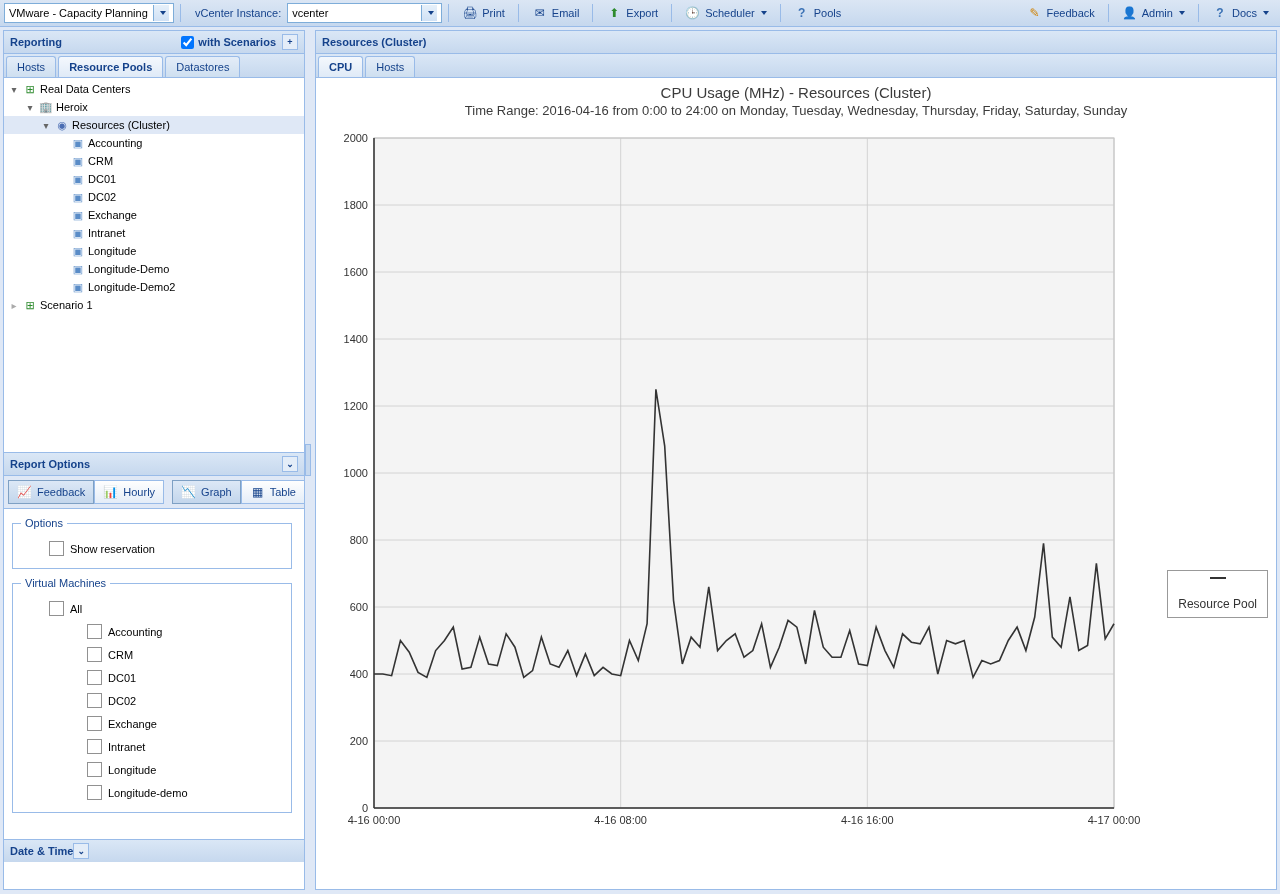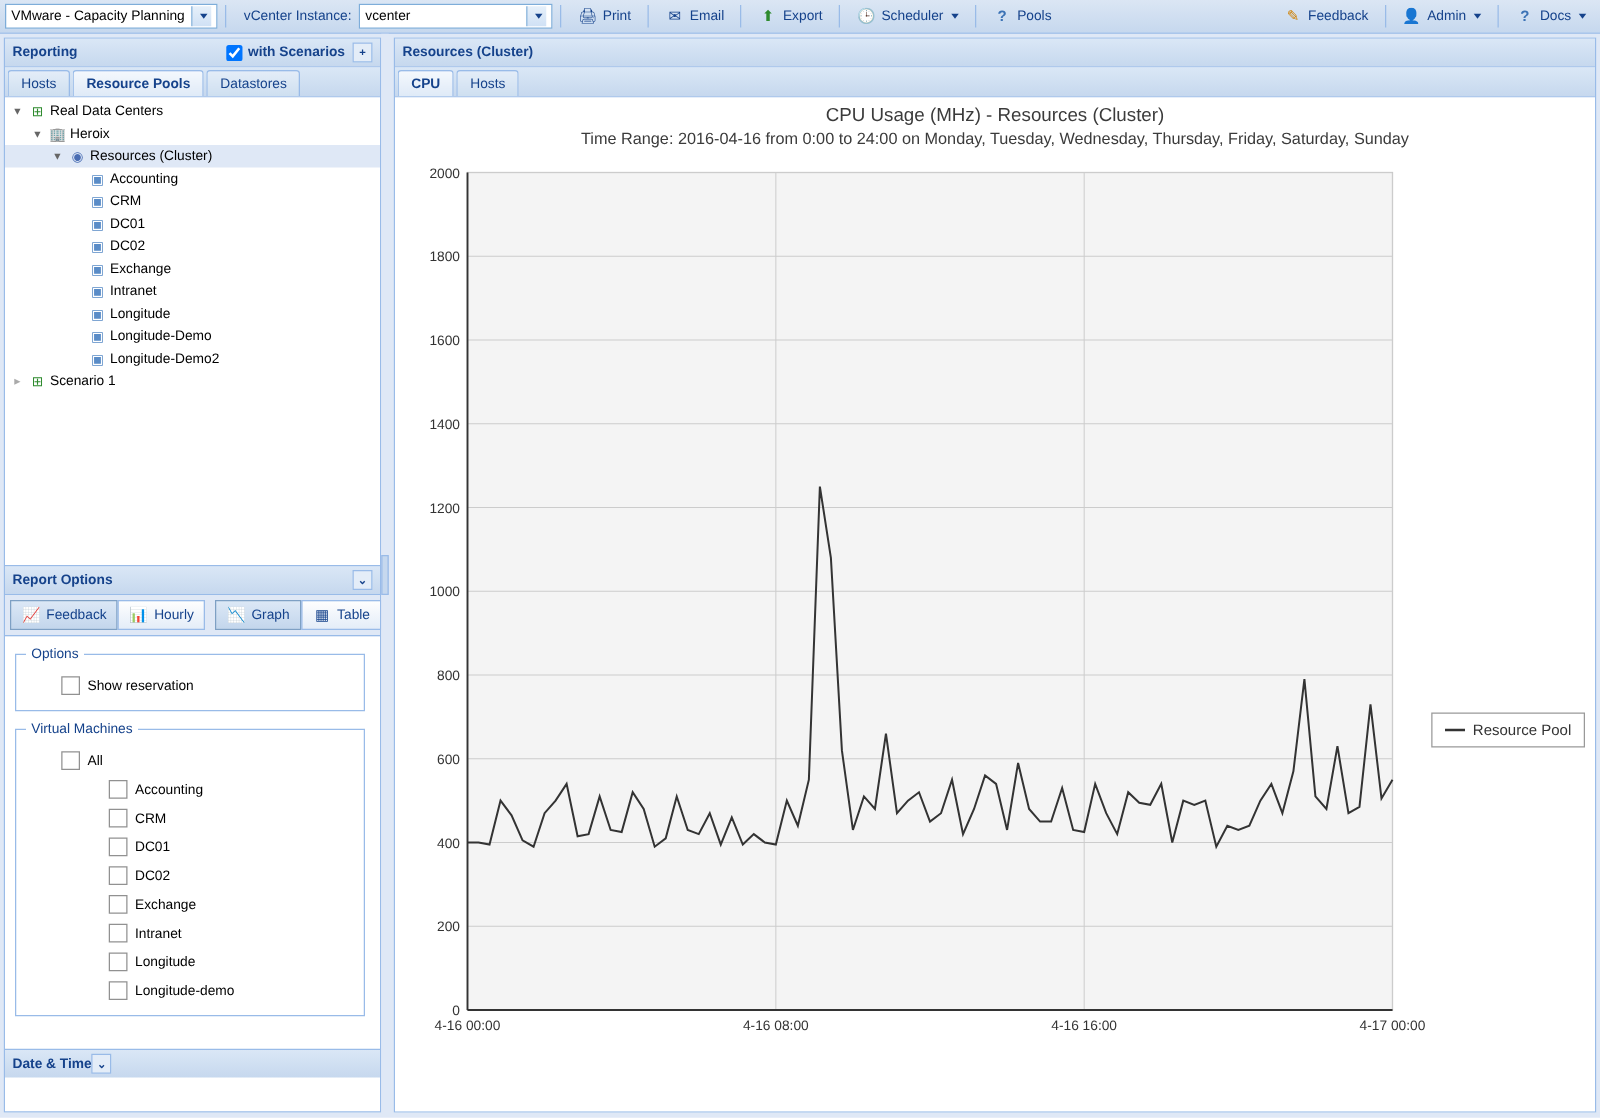--- a/index.html
+++ b/index.html
@@ -42,21 +42,21 @@
 .scroll-wrap{height:330px;overflow-y:scroll;padding-right:4px;}
 .section-collapsed{background:linear-gradient(#dae7f6,#c6d8ee);border-top:1px solid #99bbe8;height:22px;display:flex;align-items:center;padding:0 6px;font-weight:bold;color:#15428b;}
 .right{flex:1;margin:3px 3px 3px 4px;border:1px solid #99bbe8;background:#fff;display:flex;flex-direction:column;position:relative;}
 .splitter{width:6px;background:#dfe8f6;display:flex;align-items:center;justify-content:center;}
 .split-handle{width:5px;height:30px;background:#c6d8ee;border:1px solid #99bbe8;}
 .chart-area{flex:1;position:relative;background:#fff;padding-top:6px;}
 .chart-title{text-align:center;color:#3b3b3b;font-family:Arial,sans-serif;}
 .chart-title .t1{font-size:15px;}
 .chart-title .t2{font-size:13px;margin-top:2px;}
 svg text{font-family:Arial,sans-serif;font-size:11px;fill:#333;}
-.legend-box{position:absolute;right:8px;top:492px;border:1px solid #999;background:#fff;padding:6px 10px;display:flex;align-items:center;gap:6px;color:#333;font-size:12px;}
+.legend-box{position:absolute;right:8px;top:492px;border:1px solid #999;background:#fff;padding:6px 10px;display:flex;align-items:center;gap:18px;color:#333;font-size:12px;flex-direction:column;}
 .legend-line{width:16px;height:2px;background:#333;}
 .collapse-btn{width:14px;height:14px;border:1px solid #99bbe8;background:#e4edf8;display:flex;align-items:center;justify-content:center;font-size:9px;color:#15428b;}
 .chkbox{width:13px;height:13px;border:1px solid #919191;background:#fff;flex-shrink:0;}
 </style>
 </head>
 <body>
 
 <div class="toolbar">
   <div class="dropdown dd-main">
     <span>VMware - Capacity Planning</span>

